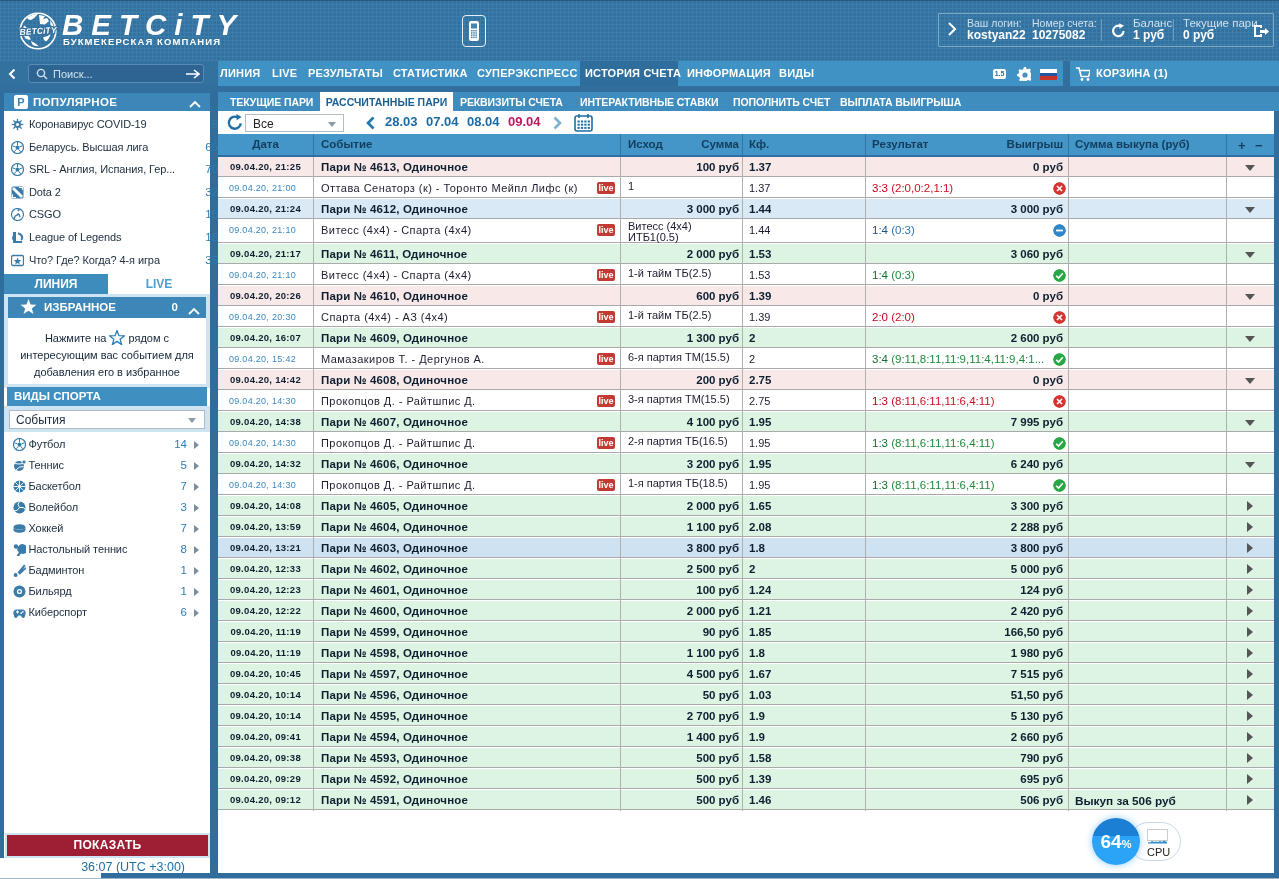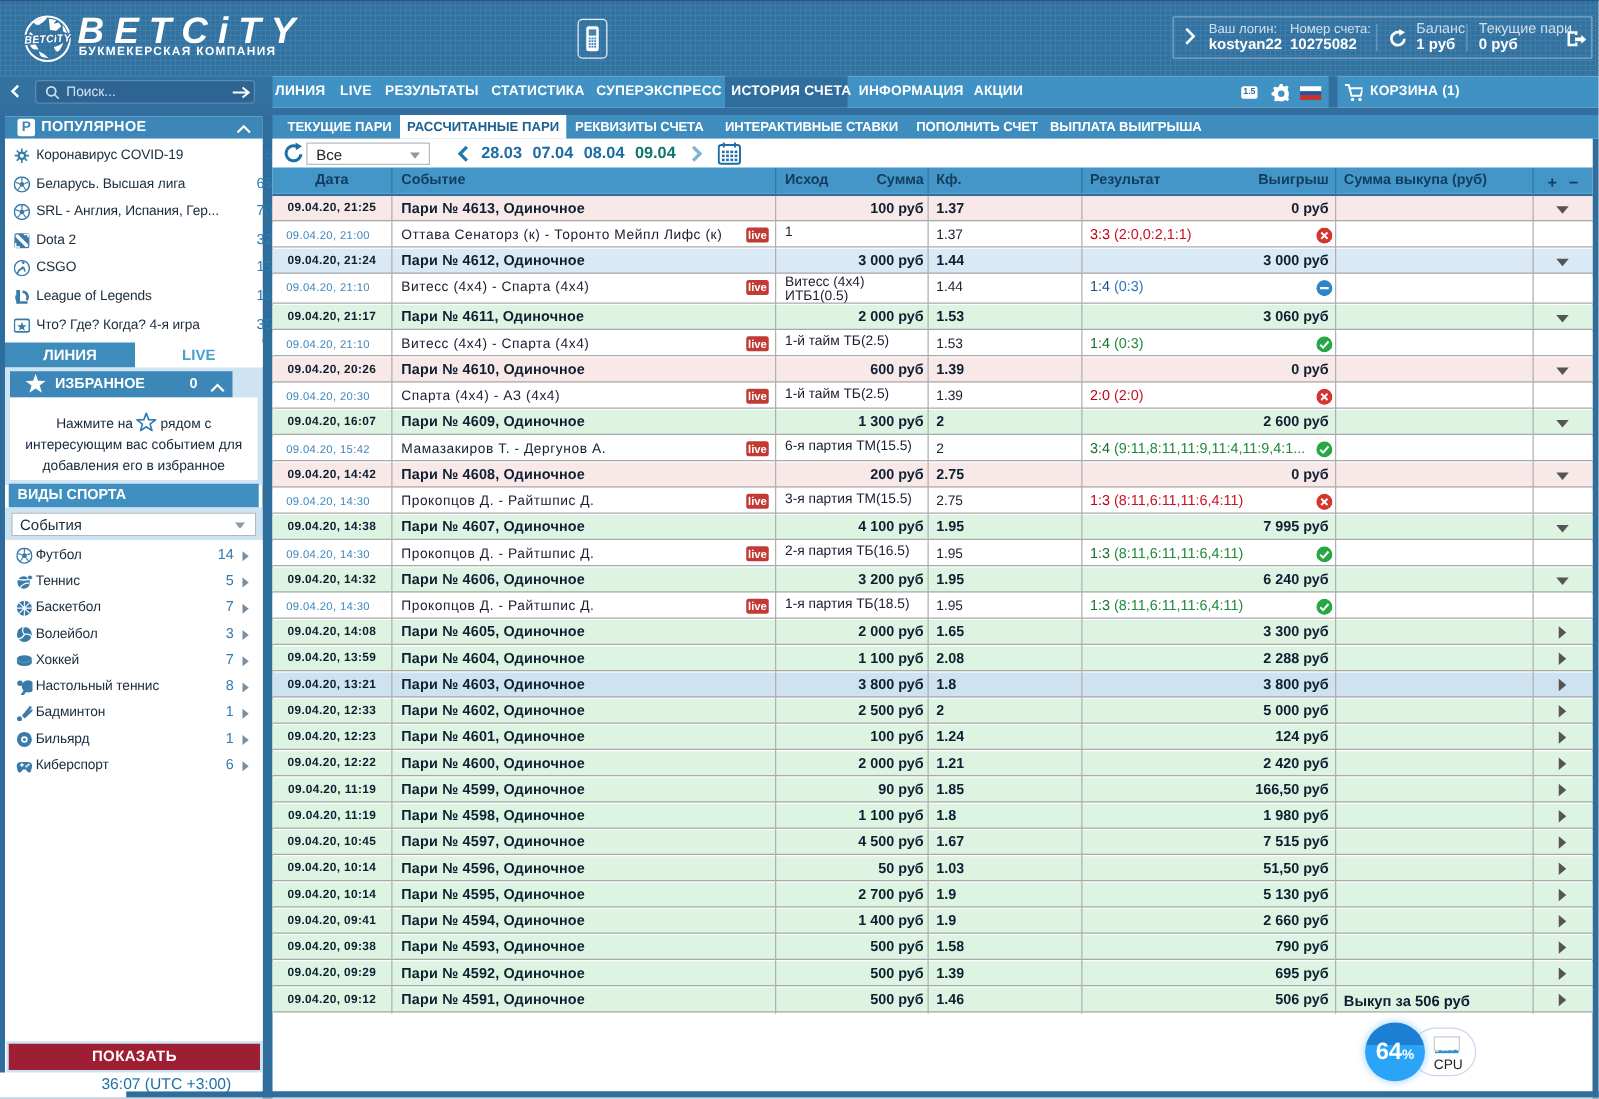--- a/index.html
+++ b/index.html
@@ -42,40 +42,40 @@
 .sbhead .tt{position:absolute;left:29px;top:3px;letter-spacing:.3px}
 .plist{left:4px;top:111px;width:206px;height:160px;background:#fff}
 .pitem{position:absolute;left:0;width:224px;height:23px}
 .pitem .ic{position:absolute;left:7px;top:4px;width:13px;height:13px}
 .pitem .lb{position:absolute;left:25px;top:4px;font-size:11px;letter-spacing:-.1px;color:#1b2c3d;white-space:nowrap}
 .pitem .ct{position:absolute;right:10px;top:4px;font-size:11.5px;color:#2f7cb0;text-align:right}
 .tabs2{left:4px;top:274px;width:206px;height:20px;background:#fff}
 .tlinia{position:absolute;left:0;top:0;width:104px;height:20px;background:#3d8cbc;color:#fff;font-size:12px;font-weight:bold;text-align:center;line-height:20px}
 .tlive{position:absolute;left:104px;top:0;width:102px;height:20px;background:#fff;color:#4aa0cf;font-size:12px;font-weight:bold;text-align:center;line-height:20px}
 .favpanel{left:4px;top:294px;width:206px;height:94px;background:#cfe4f3}
-.favhead{position:absolute;left:4px;top:3px;width:178px;height:21px;background:#3d87b8;color:#fff}
+.favhead{position:absolute;left:4px;top:3px;width:198px;height:21px;background:#3d87b8;color:#fff}
 .favbody{position:absolute;left:4px;top:24px;width:198px;height:66px;background:#fff;text-align:center;color:#14273a;font-size:11px;line-height:17px;padding-top:12px}
 .sporthead{left:7px;top:387px;width:200px;height:19px;background:#3f90c0;color:#fff;font-size:11.5px;font-weight:bold}
 .selpanel{left:4px;top:406px;width:206px;height:26px;background:#cfe4f3}
 .selbox{position:absolute;left:5px;top:4px;width:196px;height:19px;background:#fff;border:1px solid #aebbc4;color:#1b2c3d;font-size:12px;line-height:17px}
 .slist{left:4px;top:432px;width:206px;height:401px;background:#fff}
 .sitem{position:absolute;left:0;width:206px;height:21px}
 .sitem .ic{position:absolute;left:8.5px;top:3px;width:13px;height:13px}
 .sitem .lb{position:absolute;left:24.5px;top:3px;font-size:11px;letter-spacing:-.1px;color:#1b2c3d;white-space:nowrap}
 .sitem .ct{position:absolute;right:23px;top:3px;font-size:11.5px;color:#2f7cb0}
 .sitem .ar{position:absolute;right:11px;top:6px;width:0;height:0;border-left:5px solid #7b8ea0;border-top:4px solid transparent;border-bottom:4px solid transparent}
 .showfrm{left:5px;top:833px;width:205px;height:25px;background:#cfe4f3}
 .showbtn{position:absolute;left:2px;top:2px;width:201px;height:21px;background:#9e1e33;color:#fff;font-size:12px;font-weight:bold;text-align:center;line-height:21px;letter-spacing:.3px}
 .timetxt{left:0px;top:860px;width:185px;text-align:right;color:#1c70a8;font-size:12.5px}
 .sbwhite{left:4px;top:432px;width:206px;height:441px;background:#fff}
 
 .filterrow{left:218px;top:111px;width:1056px;height:23px;background:#fff}
 .allsel{position:absolute;left:27px;top:3px;width:99px;height:18px;border:1px solid #b5bdc4;background:#fff;font-size:12px;color:#222;line-height:16px}
 .dlink{position:absolute;top:3px;font-size:13px;font-weight:bold;color:#1b6ca5;white-space:nowrap}
-.dcur{color:#0f766e}
+.dcur{color:#be185d}
 
 .thead{left:218px;top:134px;width:1056px;height:21px;background:#4596c8;color:#123d5c;font-size:11.5px;font-weight:bold}
 .thead span{position:absolute;top:4px;white-space:nowrap}
 .theadline{left:218px;top:155px;width:1056px;height:2px;background:#2f6fa0}
 .tbody{left:218px;top:157px;width:1056px;height:653px}
 .row{position:absolute;left:0;width:1056px;border-bottom:1px solid #a9a9a9}
 .vline{position:absolute;top:0;width:1px;height:654px;background:#b0b0b0}
 .hline{position:absolute;top:0;width:1px;height:21px;background:rgba(0,0,0,.22)}
 .cell{position:absolute;white-space:nowrap;overflow:hidden}
 .dsum{left:0;top:4px;width:83px;text-align:right;font-size:9.5px;font-weight:bold;color:#0d1f30;letter-spacing:.3px}
@@ -166,21 +166,21 @@
   </div>
 <div class="abs nav"></div>
 <div class="abs navactive"></div>
 <div class="abs navitem" style="left:220px">ЛИНИЯ</div>
 <div class="abs navitem" style="left:272px">LIVE</div>
 <div class="abs navitem" style="left:308px">РЕЗУЛЬТАТЫ</div>
 <div class="abs navitem" style="left:393px">СТАТИСТИКА</div>
 <div class="abs navitem" style="left:477px">СУПЕРЭКСПРЕСС</div>
 <div class="abs navitem" style="left:585px">ИСТОРИЯ СЧЕТА</div>
 <div class="abs navitem" style="left:687px">ИНФОРМАЦИЯ</div>
-<div class="abs navitem" style="left:779px">АКЦИИ</div>
+<div class="abs navitem" style="left:779px">ВИДЫ</div>
 <div class="abs" style="left:993px;top:69px;width:13px;height:10px;background:#fff;border-radius:2px;color:#2e6d9c;font-size:7px;font-weight:bold;text-align:center;line-height:10px">1.5</div>
 <svg class="abs" style="left:1017px;top:67px" width="14" height="14" viewBox="0 0 14 14">
     <path fill="#fff" d="M7 0h2l.4 1.7a5.3 5.3 0 0 1 1.5.6L12.5 1.4l1.4 1.4-.9 1.6c.3.5.5 1 .6 1.5L15.9 7v2l-1.7.4c-.1.5-.3 1-.6 1.5l.9 1.6-1.4 1.4-1.6-.9c-.5.3-1 .5-1.5.6L9 15.9H7l-.4-1.7a5.3 5.3 0 0 1-1.5-.6l-1.6.9-1.4-1.4.9-1.6c-.3-.5-.5-1-.6-1.5L.1 9V7l1.7-.4c.1-.5.3-1 .6-1.5l-.9-1.6L2.9 2.1l1.6.9c.5-.3 1-.5 1.5-.6Z"></path>
     <circle cx="8" cy="8" r="2.6" fill="#3f92c3"></circle>
   </svg>
 <div class="abs" style="left:1040px;top:69px;width:17px;height:11px">
     <div style="height:3.7px;background:#fff"></div>
     <div style="height:3.6px;background:#2255a4"></div>
     <div style="height:3.7px;background:#c7342c"></div>
   </div>

